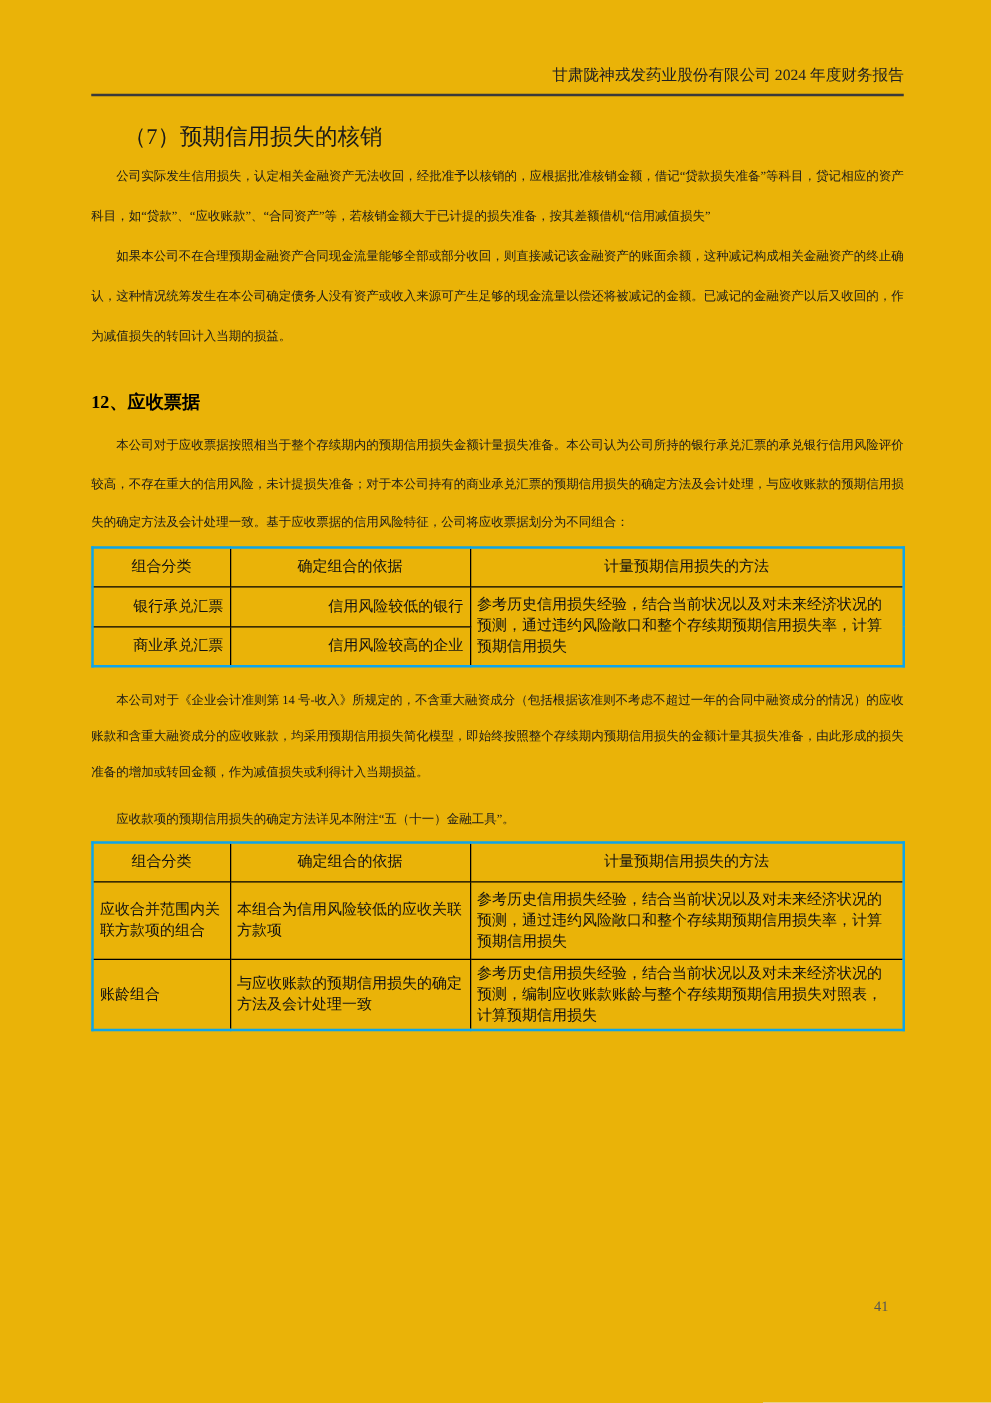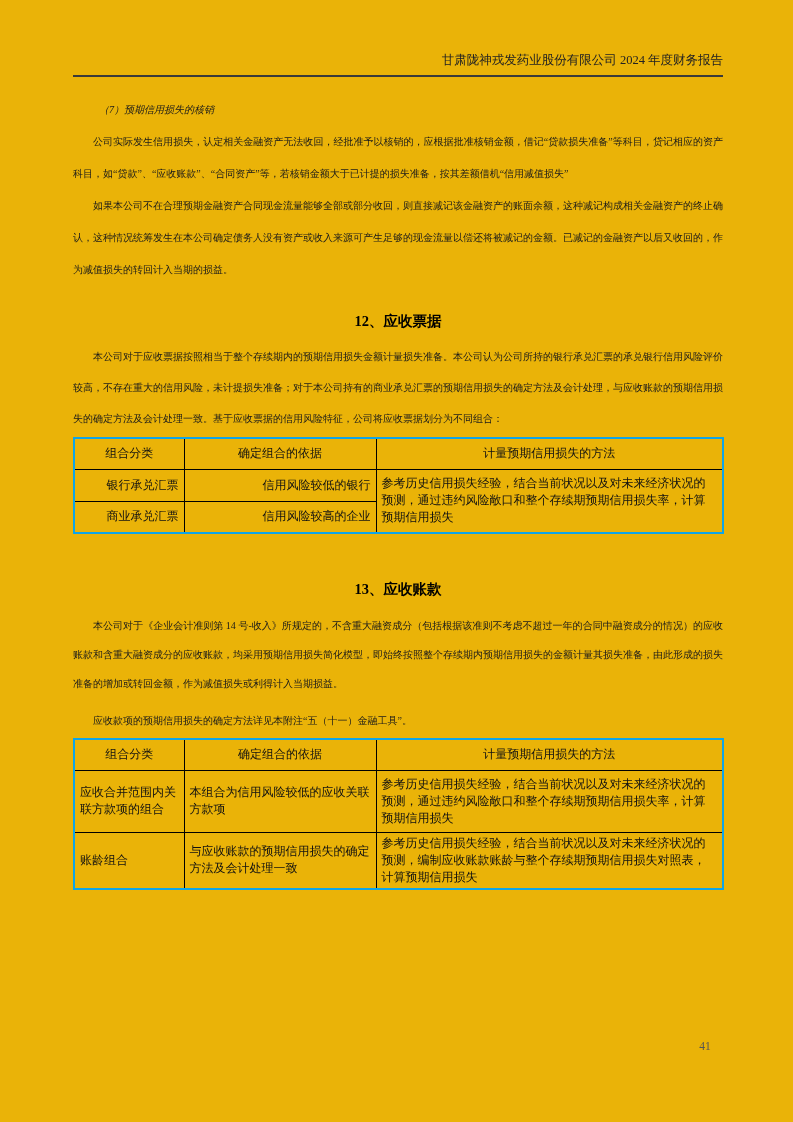--- a/index.html
+++ b/index.html
@@ -29,42 +29,40 @@
   .header-rule {
     margin-top: 7px;
     border-bottom: 2.5px solid #3a3a3a;
   }
 
   .doc-body { margin: 0 70px 0 73px; }
 
   .sub-heading {
     margin-top: 24px;
     padding-left: 26px;
-    font-size: 10px;
+    font-size: 18px;
     line-height: 17px;
     color: #1a1a1a;
-    font-style: italic;
   }
 
   .para {
     font-size: 10px;
     line-height: 32px;
     text-align: justify;
     text-indent: 2em;
     color: #1a1a1a;
   }
   .para.tight { line-height: 29px; }
   .p1 { margin-top: 8px; }
   .p2 { margin-top: 0; }
 
   .num-heading {
     font-size: 14.5px;
     font-weight: bold;
     color: #000;
-    text-align: center;
   }
   .h12 { margin-top: 26px; }
   .h13 { margin-top: 46px; }
 
   .p3 { margin-top: 10px; line-height: 31px; }
   .p4 { margin-top: 12px; }
   .p5 { margin-top: 8px; }
   .p6 { margin-top: 0; }
 
   table.tbl {
@@ -141,21 +139,20 @@
           <td class="center">信用风险较低的银行</td>
           <td class="method" rowspan="2">参考历史信用损失经验，结合当前状况以及对未来经济状况的预测，通过违约风险敞口和整个存续期预期信用损失率，计算预期信用损失</td>
         </tr>
         <tr>
           <td class="center">商业承兑汇票</td>
           <td class="center">信用风险较高的企业</td>
         </tr>
       </tbody>
     </table>
 
-    <div class="num-heading h13">13、应收账款</div>
     <p class="para tight p4">本公司对于《企业会计准则第 14 号-收入》所规定的，不含重大融资成分（包括根据该准则不考虑不超过一年的合同中融资成分的情况）的应收账款和含重大融资成分的应收账款，均采用预期信用损失简化模型，即始终按照整个存续期内预期信用损失的金额计量其损失准备，由此形成的损失准备的增加或转回金额，作为减值损失或利得计入当期损益。</p>
     <p class="para tight p5">应收款项的预期信用损失的确定方法详见本附注“五（十一）金融工具”。</p>
 
     <table class="tbl t2">
       <colgroup>
           <col class="c1">
           <col class="c2">
           <col class="c3">
         </colgroup>
       <tbody>

